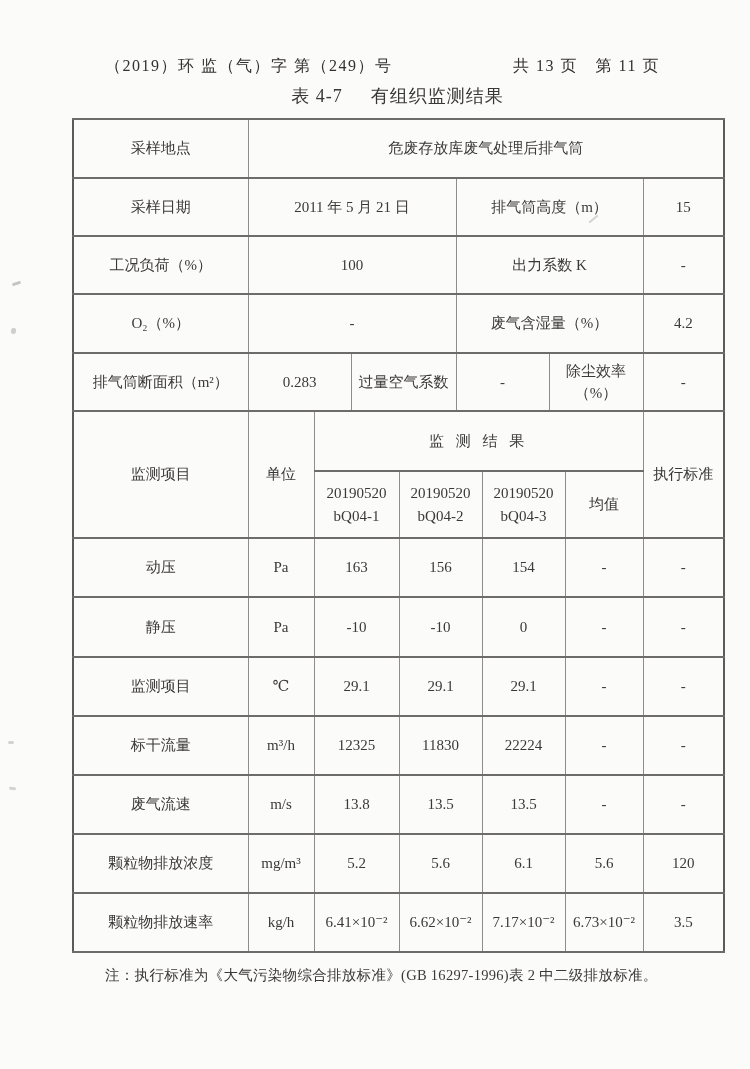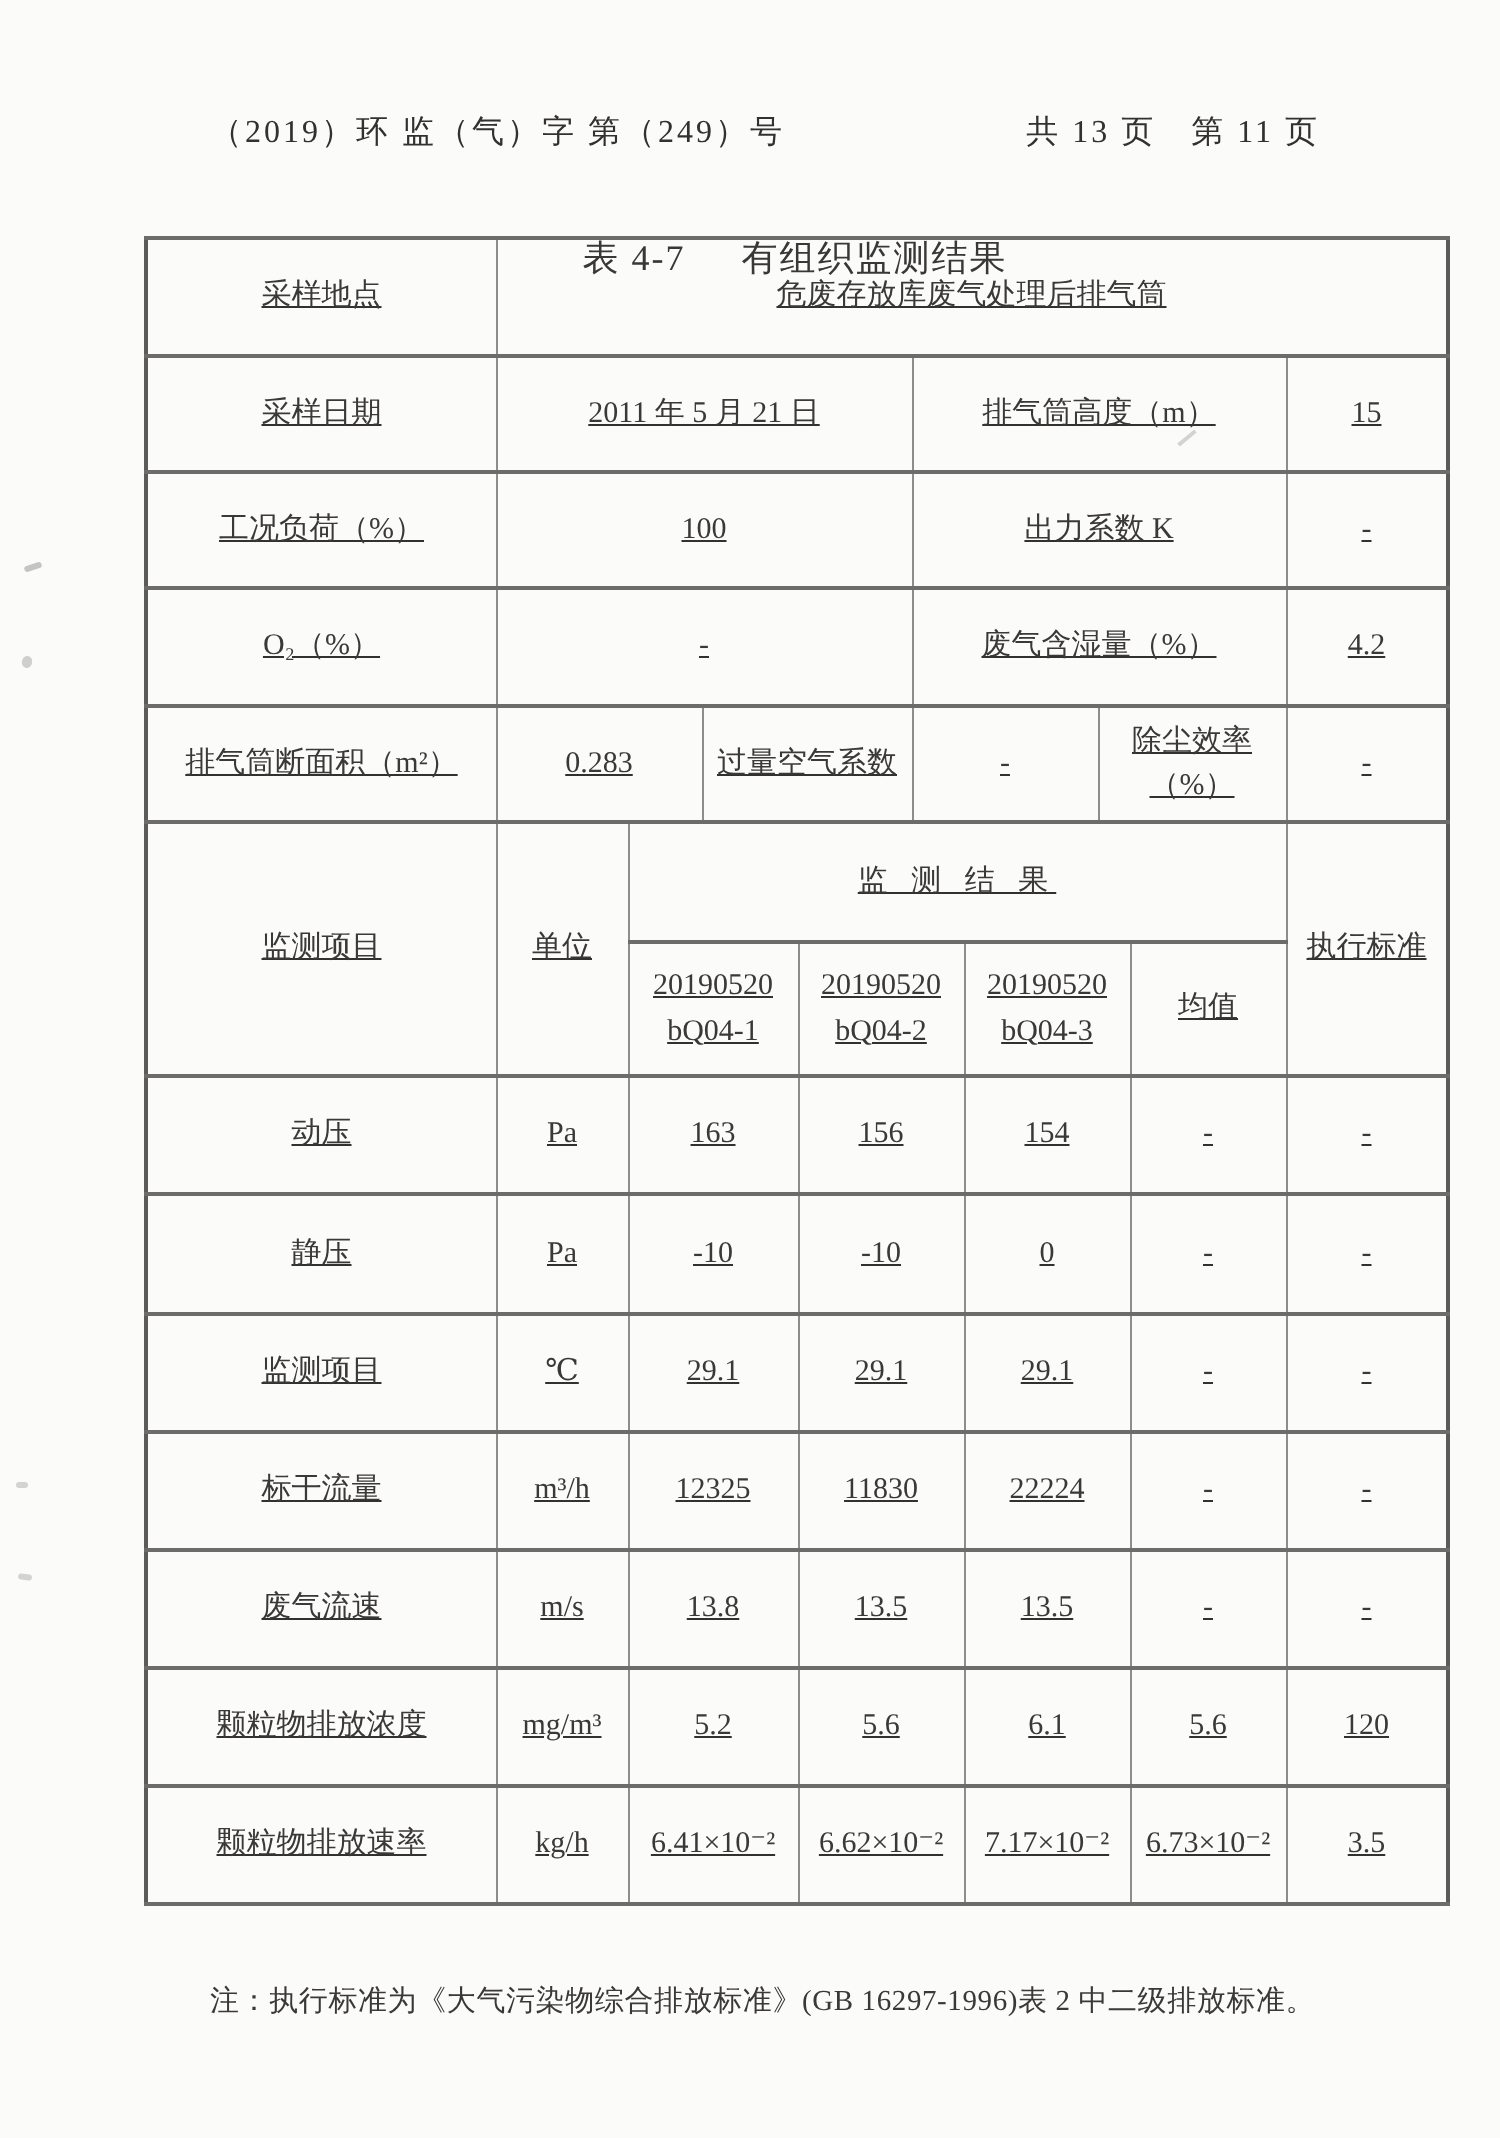--- a/index.html
+++ b/index.html
@@ -9,45 +9,44 @@
     font-family:"Liberation Serif","DejaVu Serif",serif;
     color:#333130;overflow:hidden;
   }
   .doc-header{
     position:absolute;top:56px;left:105px;width:555px;
     display:flex;justify-content:space-between;
     font-size:16px;letter-spacing:1.5px;white-space:nowrap;
   }
   .table-title{
     position:absolute;top:84px;left:72px;width:651px;
-    text-align:center;font-size:18px;letter-spacing:1px;color:#3a3836;margin-top:33px;
+    text-align:center;font-size:18px;letter-spacing:1px;color:#3a3836;
   }
   .table-title .gap{display:inline-block;width:28px;}
   table.report{
     position:absolute;top:118px;left:72px;width:651px;
     border-collapse:collapse;table-layout:fixed;
     border:2px solid #5d5b59;
-    text-decoration:underline;
   }
   table.report td{
     border-left:1px solid #8f8d8b;border-right:1px solid #8f8d8b;
     border-top:2px solid #6e6c6a;border-bottom:2px solid #6e6c6a;
     text-align:center;vertical-align:middle;
     font-size:15px;line-height:1.5;padding:2px 3px;
     color:#3b3937;overflow:hidden;
   }
   col.c0{width:175px}col.c1{width:66px}col.c2{width:37px}col.c3{width:48px}
   col.c4{width:57px}col.c5{width:26px}col.c6{width:67px}col.c7{width:16px}
   col.c8{width:78px}col.c9{width:81px}
   tr.h59{height:59px}tr.h58{height:58px}tr.h60{height:60px}tr.h67{height:67px}
   td.results-head{letter-spacing:4px;}
   td.sample-id{line-height:1.55;}
   .note{
     position:absolute;top:966px;left:105px;width:560px;
-    font-size:14.5px;letter-spacing:0.3px;color:#3b3937;margin-top:25px;
+    font-size:14.5px;letter-spacing:0.3px;color:#3b3937;
   }
   .speck{position:absolute;background:#9a9894;opacity:.55;}
   .speck.s1{left:12px;top:282px;width:9px;height:3px;transform:rotate(-18deg);border-radius:2px;}
   .speck.s2{left:11px;top:328px;width:5px;height:6px;transform:rotate(10deg);border-radius:3px;opacity:.45;}
   .speck.s3{left:8px;top:741px;width:6px;height:3px;border-radius:2px;opacity:.4;}
   .speck.s4{left:9px;top:787px;width:7px;height:3px;transform:rotate(8deg);border-radius:2px;opacity:.4;}
   .speck.s5{left:588px;top:218px;width:11px;height:2px;transform:rotate(-40deg);opacity:.4;}
 </style>
 </head>
 <body>

